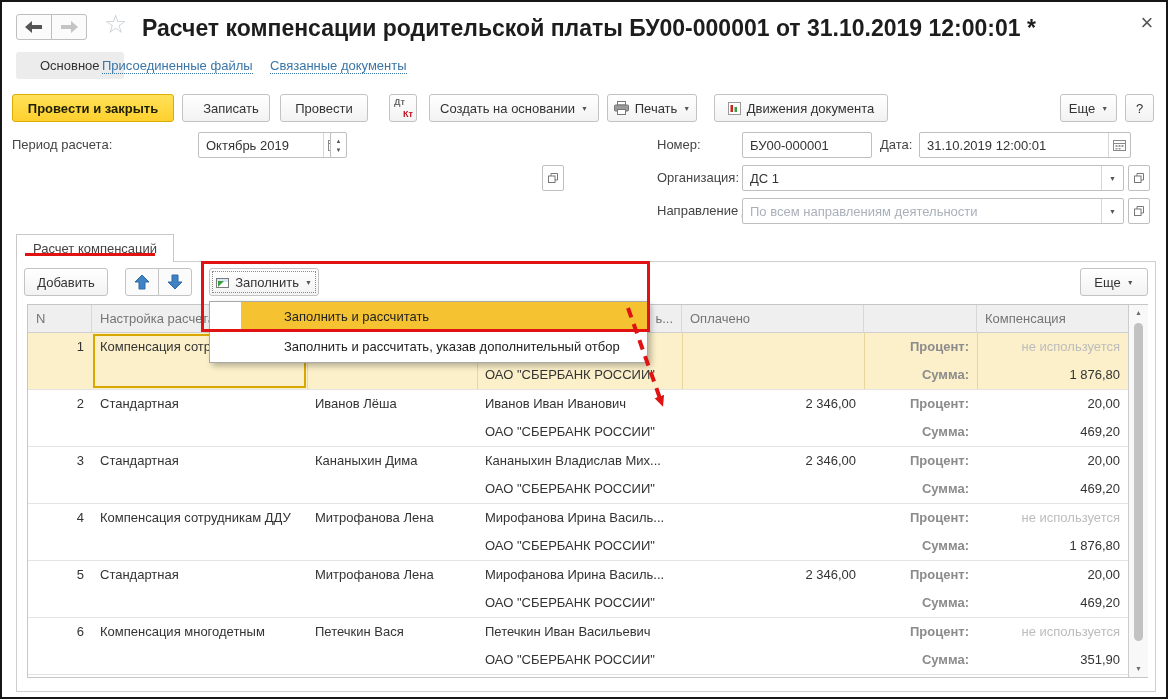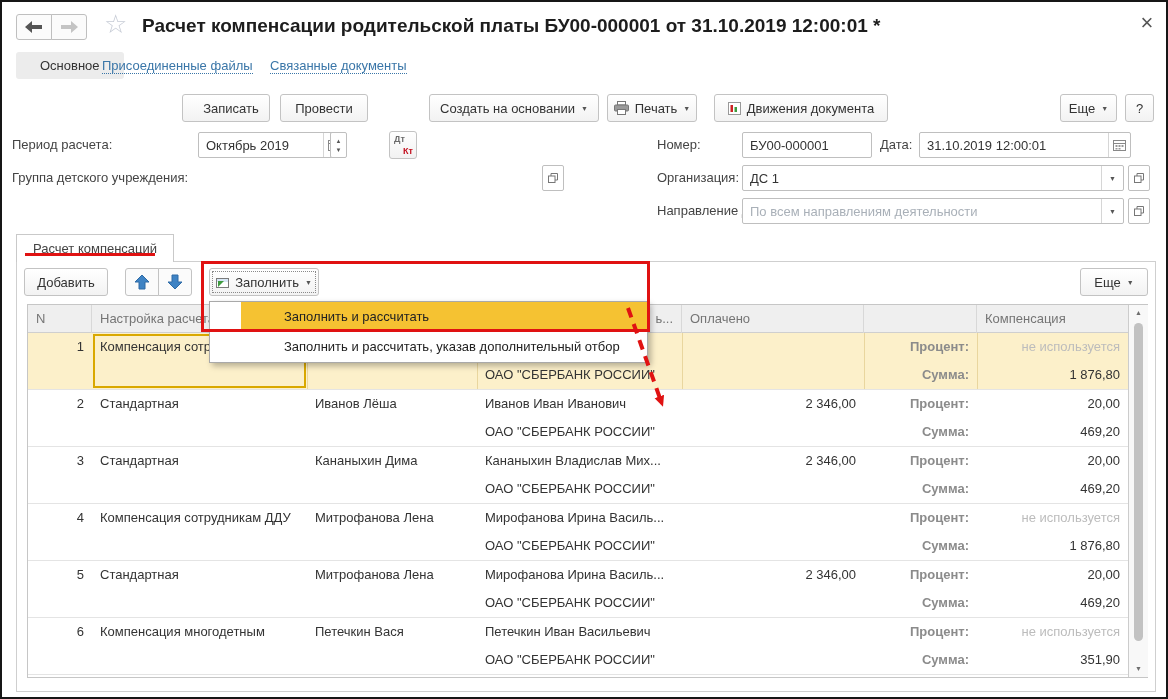--- a/index.html
+++ b/index.html
@@ -6,21 +6,21 @@
   body { font-family: "Liberation Sans", "DejaVu Sans", sans-serif; font-size: 13px; color: #333; background: #fff; }
   .window { position: relative; width: 1168px; height: 699px; background: #fff; border: 2px solid #161616; overflow: hidden; }
   .abs { position: absolute; }
 
   
   .navgrp { left: 14px; top: 12px; display: flex; }
   .navbtn { width: 36px; height: 26px; background: #fbfbfb; border: 1px solid #bfbfbf; display: flex; align-items: center; justify-content: center; }
   .navbtn:first-child { border-radius: 3px 0 0 3px; }
   .navbtn:last-child { border-radius: 0 3px 3px 0; margin-left: -1px; }
   .star { left: 102px; top: 6px; font-size: 26px; color: #c7ccd6; line-height: 32px; }
-  .title { left: 140px; top: 13px; font-size: 19px; font-weight: bold; color: #1d1d1d; white-space: nowrap; }
+  .title { left: 140px; top: 13px; font-size: 23px; font-weight: bold; color: #1d1d1d; white-space: nowrap; }
   .close-x { left: 1133px; top: 8px; font-size: 22px; color: #555; cursor: default; width: 24px; text-align: center; }
 
   
   .navtab-active { left: 14px; top: 50px; background: #ececec; border-radius: 3px; padding: 6px 24px; color: #333; }
   .navlink { top: 56px; color: #3a76a8; border-bottom: 1px dotted #3a76a8; white-space: nowrap; }
   .navlink.l1 { left: 100px; }
   .navlink.l2 { left: 268px; }
 
   
   .btn { position: absolute; height: 28px; border: 1px solid #c3c3c3; border-radius: 3px; background: linear-gradient(#ffffff,#f2f2f2); color: #333; display: flex; align-items: center; justify-content: center; padding: 0 10px; white-space: nowrap; }
@@ -107,27 +107,30 @@
     </div>
   </div>
   <div class="abs star">☆</div>
   <div class="abs title">Расчет компенсации родительской платы БУ00-000001 от 31.10.2019 12:00:01 *</div>
   <div class="abs close-x">×</div>
 
   <div class="abs navtab-active">Основное</div>
   <div class="abs navlink l1">Присоединенные файлы</div>
   <div class="abs navlink l2">Связанные документы</div>
 
+  <div class="btn primary" style="left:10px;top:92px;width:162px;">
+      <span>Провести и закрыть</span>
+    </div>
   <div class="btn" style="left:180px;top:92px;width:88px;padding-left:20px;">
       <span>Записать</span>
     </div>
   <div class="btn" style="left:278px;top:92px;width:88px;">
       <span>Провести</span>
     </div>
-  <div class="btn dtkt" style="left:387px;top:92px;margin-top:37px;">
+  <div class="btn dtkt" style="left:387px;top:92px;">
     <span class="dt">Дт</span>
     <span class="kt">Кт</span>
   </div>
   <div class="btn" style="left:427px;top:92px;width:170px;">
     <span>Создать на основании</span>
       <span class="caret">▼</span>
   </div>
   <div class="btn" style="left:605px;top:92px;width:90px;">
     <span class="icon-sp">
       <svg width="15" height="14">
@@ -190,21 +193,20 @@
           <line x1="0.5" y1="4.5" x2="12.5" y2="4.5" stroke="#888"></line>
           <rect x="2.5" y="6" width="2" height="2" fill="#999"></rect>
           <rect x="5.5" y="6" width="2" height="2" fill="#999"></rect>
           <rect x="8.5" y="6" width="2" height="2" fill="#999"></rect>
           <rect x="2.5" y="9" width="2" height="1.5" fill="#999"></rect>
           <rect x="5.5" y="9" width="2" height="1.5" fill="#999"></rect>
         </svg>
     </span>
   </div>
 
-  <div class="flabel" style="left:10px;top:163px;">Группа детского учреждения:</div>
   <div class="openbtn" style="left:540px;top:163px;">
     <svg width="12" height="12">
         <rect x="1.5" y="4" width="6.5" height="6.5" fill="#fff" stroke="#777"></rect>
         <path d="M4,4 V1.5 H10.5 V8 H8" fill="none" stroke="#777"></path>
       </svg>
   </div>
 
   <div class="flabel" style="left:655px;top:163px;">Организация:</div>
   <div class="field" style="left:740px;top:163px;width:382px;">
     <span class="ftext">ДС 1</span>

